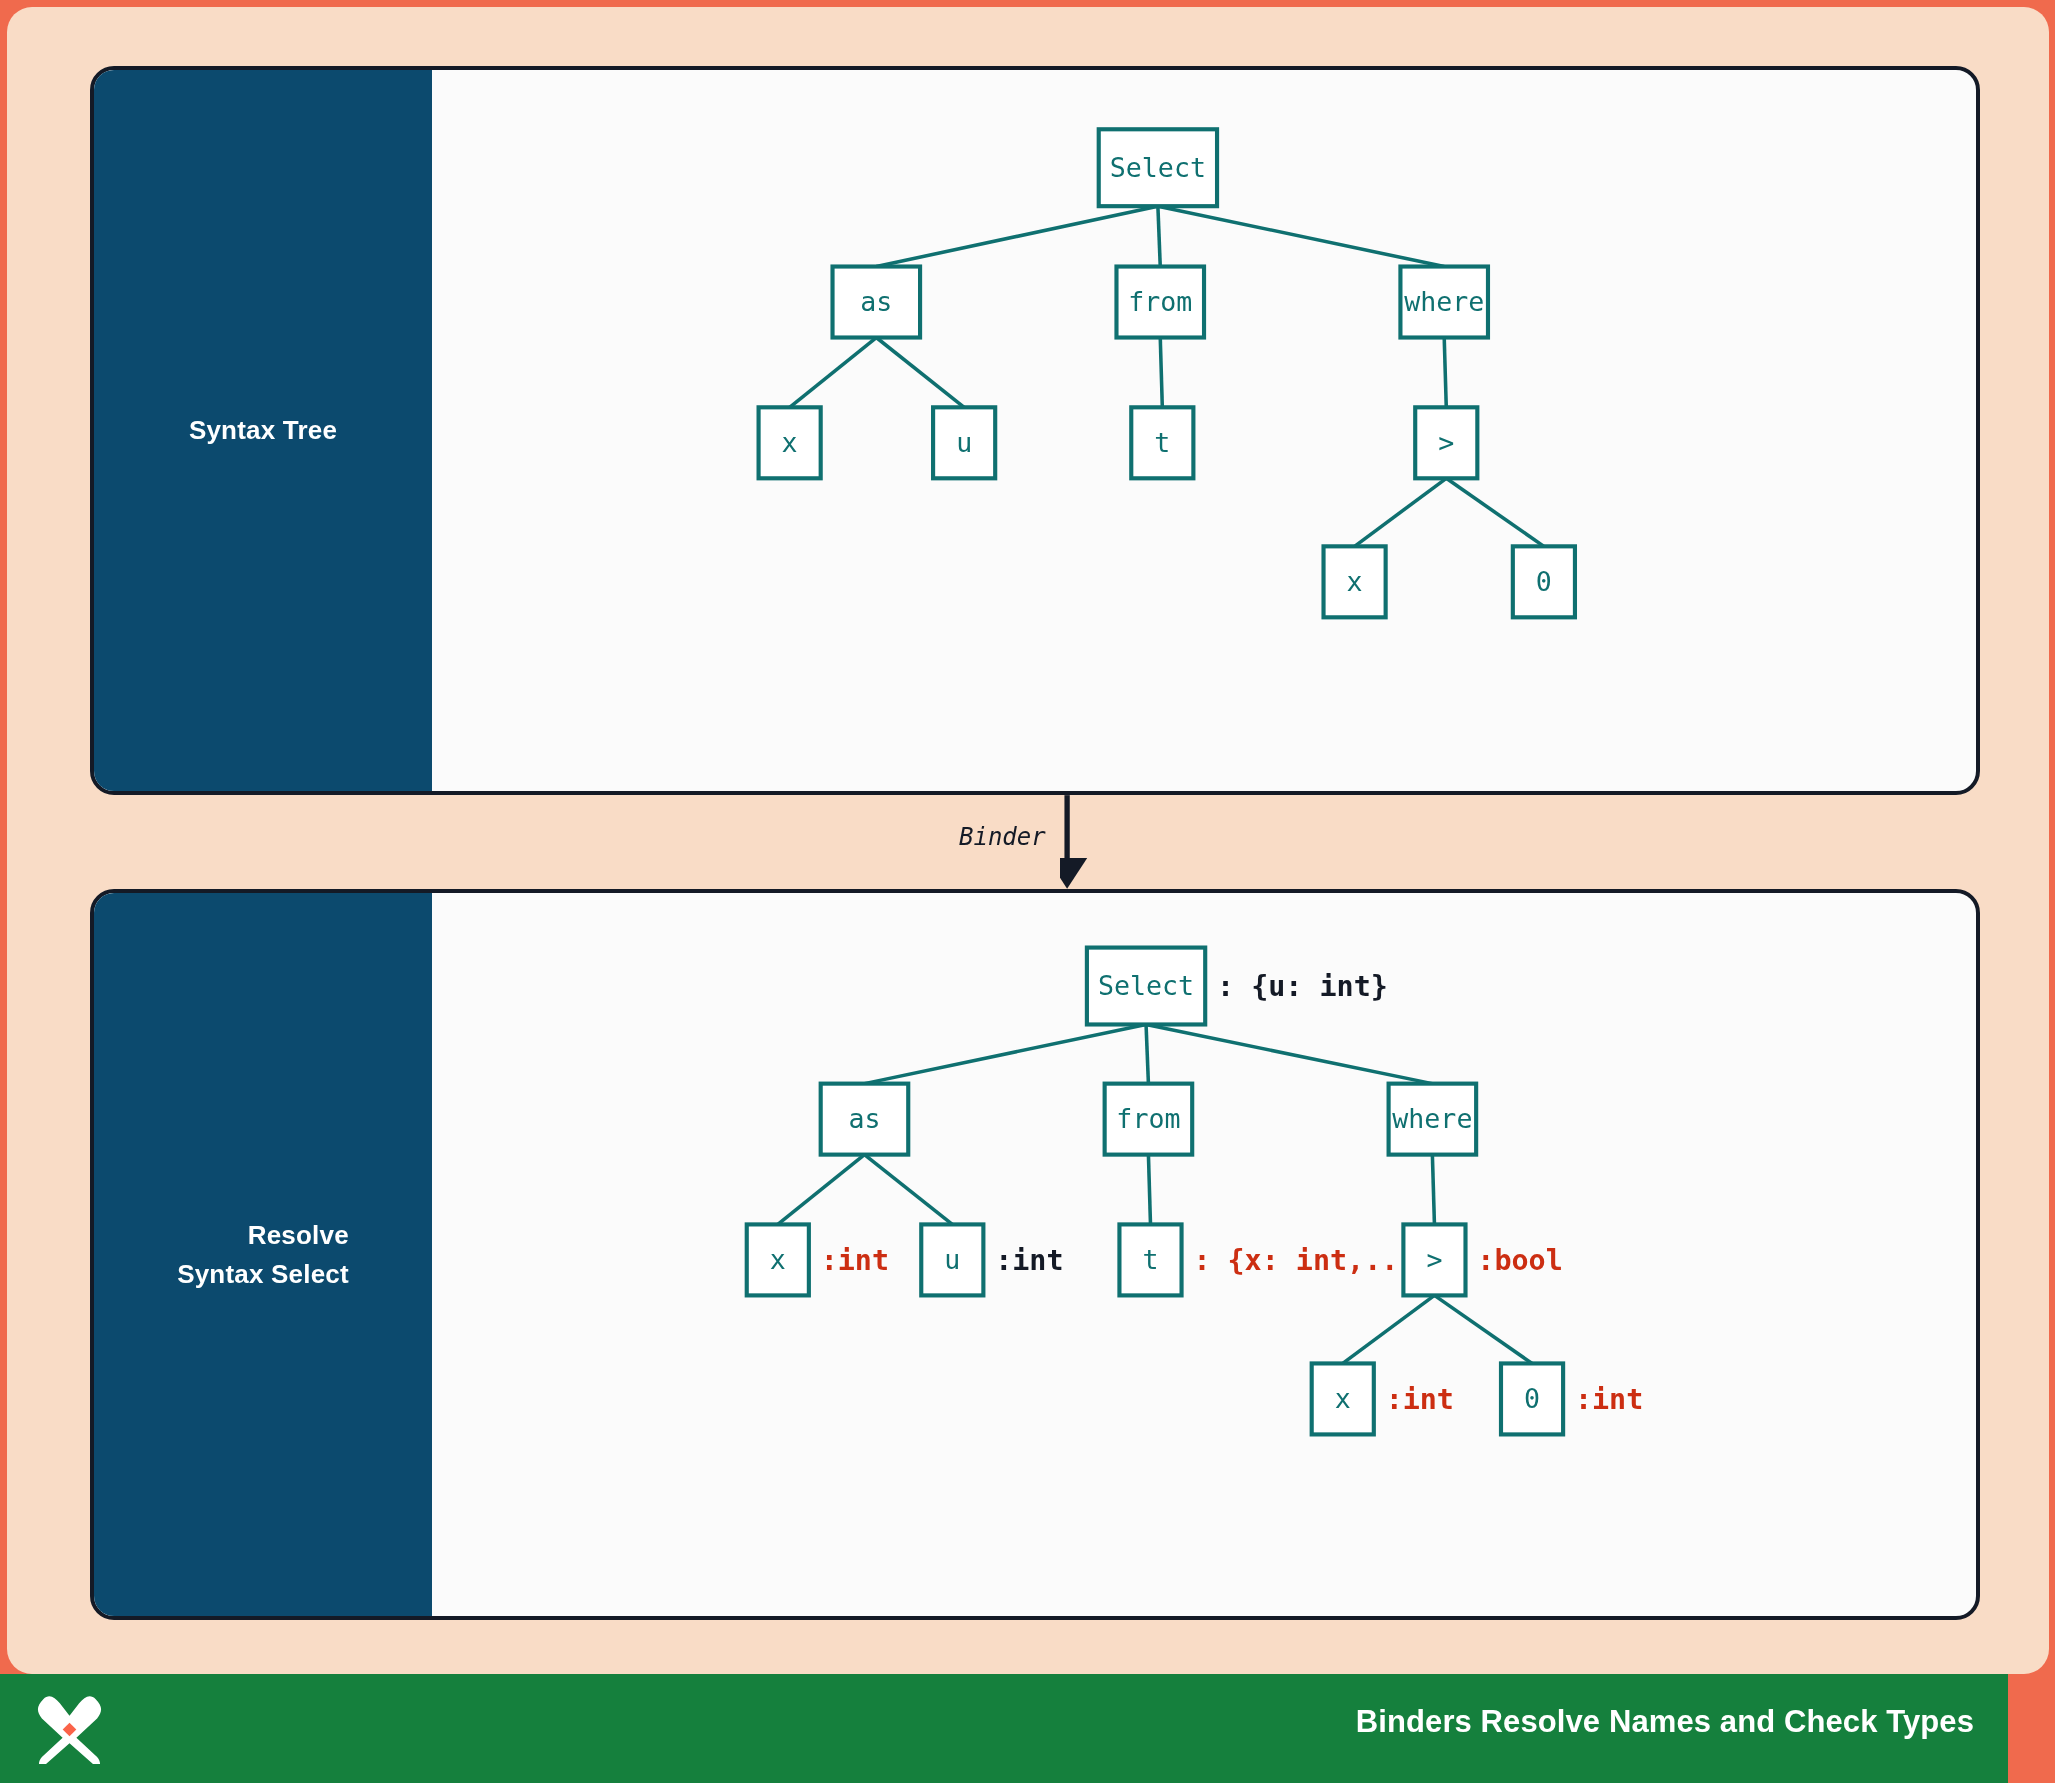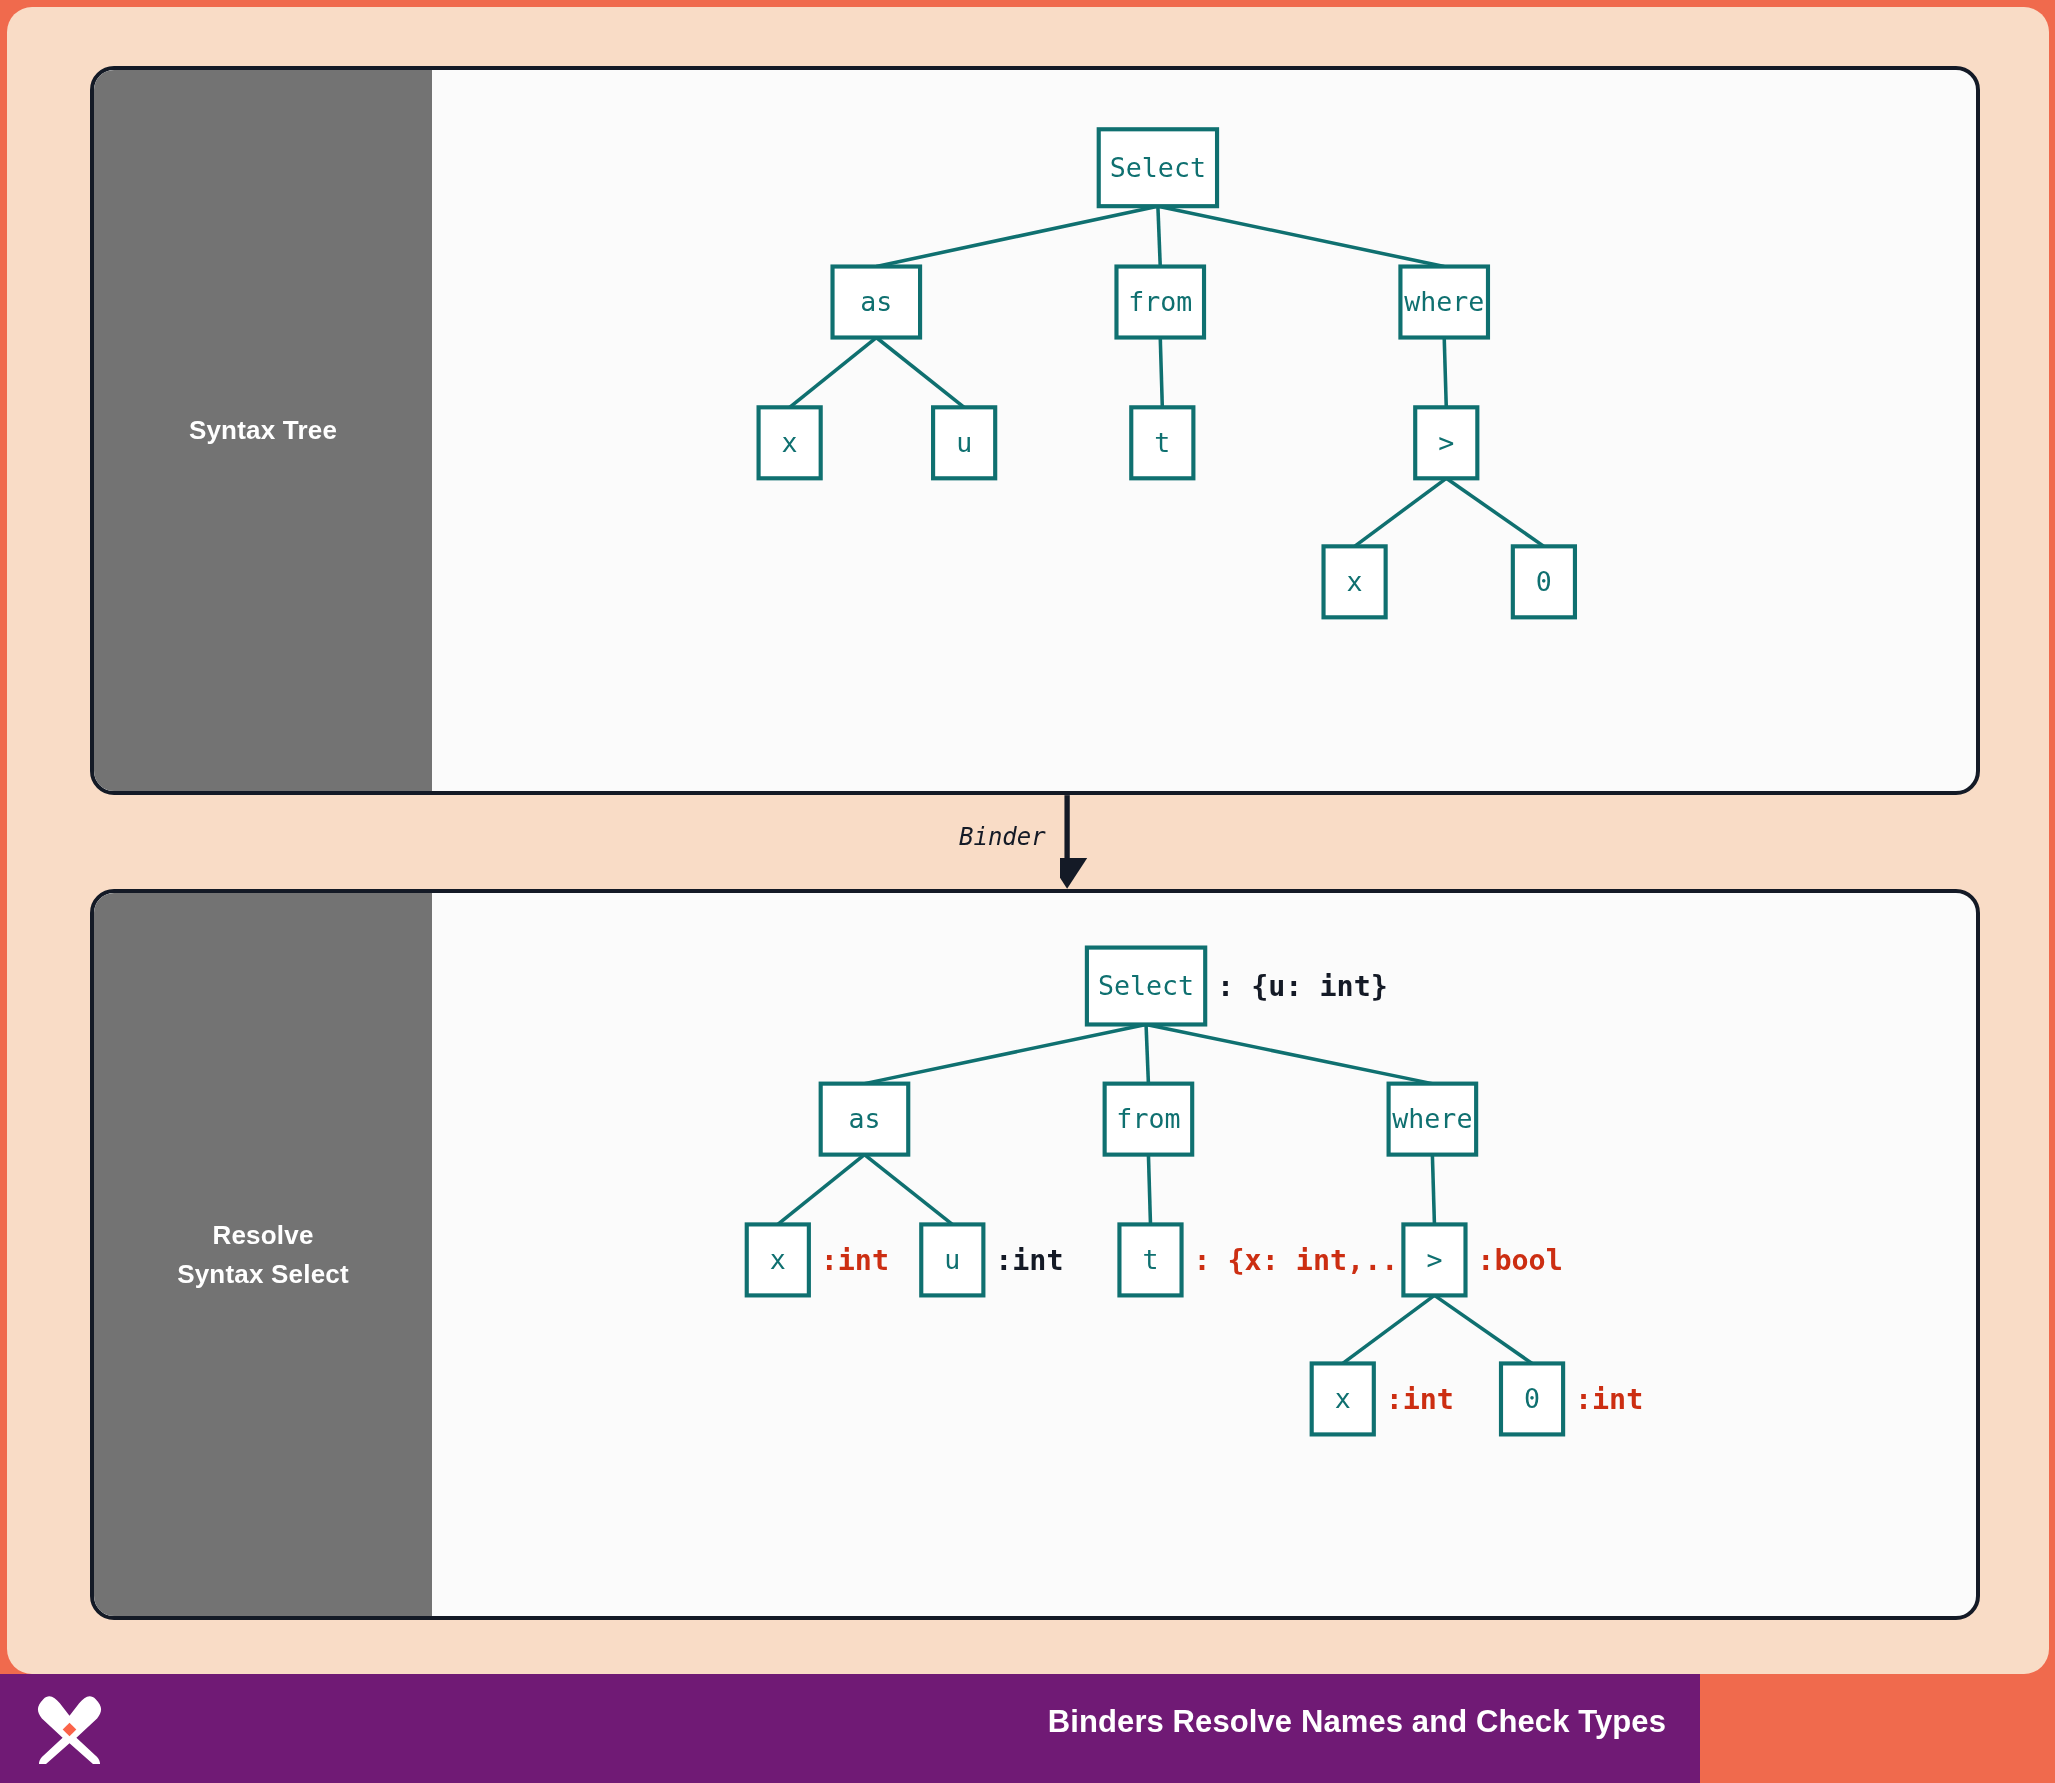--- a/index.html
+++ b/index.html
@@ -27,23 +27,23 @@
     border:4.1px solid #141A26;
     border-radius:24px;
     overflow:hidden;
     box-sizing:border-box;
   }
   #panel-top{ left:83px; top:59px; width:1890px; height:729px; }
   #panel-bottom{ left:83px; top:882px; width:1890px; height:731px; }
 
   .panel-sidebar{
     position:absolute;left:0;top:0;bottom:0;width:338px;
-    background:#737373;
+    background:#0c4a6e;
     display:flex;align-items:center;justify-content:center;
-    text-align:center;
+    text-align:right;
   }
   .panel-sidebar .label{
     color:#FFFFFF;
     font-size:26px;
     font-weight:bold;
     line-height:1.5;
     letter-spacing:0.2px;
   }
   .panel-body{
     position:absolute;left:338px;top:0;right:0;bottom:0;margin-left:16px;
@@ -57,22 +57,22 @@
     position:absolute;left:1053px;top:788px;width:237px;height:95px;font-style:italic;
   }
   #binder-label{
     position:absolute;left:-101px;top:28px;
     font-family:"DejaVu Sans Mono","Liberation Mono",monospace;
     font-size:24px;color:#141A26;white-space:nowrap;
   }
 
   
   #footer{
-    position:absolute;left:0;top:1674px;width:1700px;height:110px;
-    background:#701a75;
+    position:absolute;left:0;top:1674px;width:2008px;height:110px;
+    background:#15803d;
   }
   #footer-logo{position:absolute;left:35px;top:21px;width:69px;height:69px;}
   #footer-title{
     position:absolute;right:34px;top:30px;
     color:#FFFFFF;font-size:31px;font-weight:bold;white-space:nowrap;
     letter-spacing:0.1px;
   }
 </style>
 </head>
 <body>

